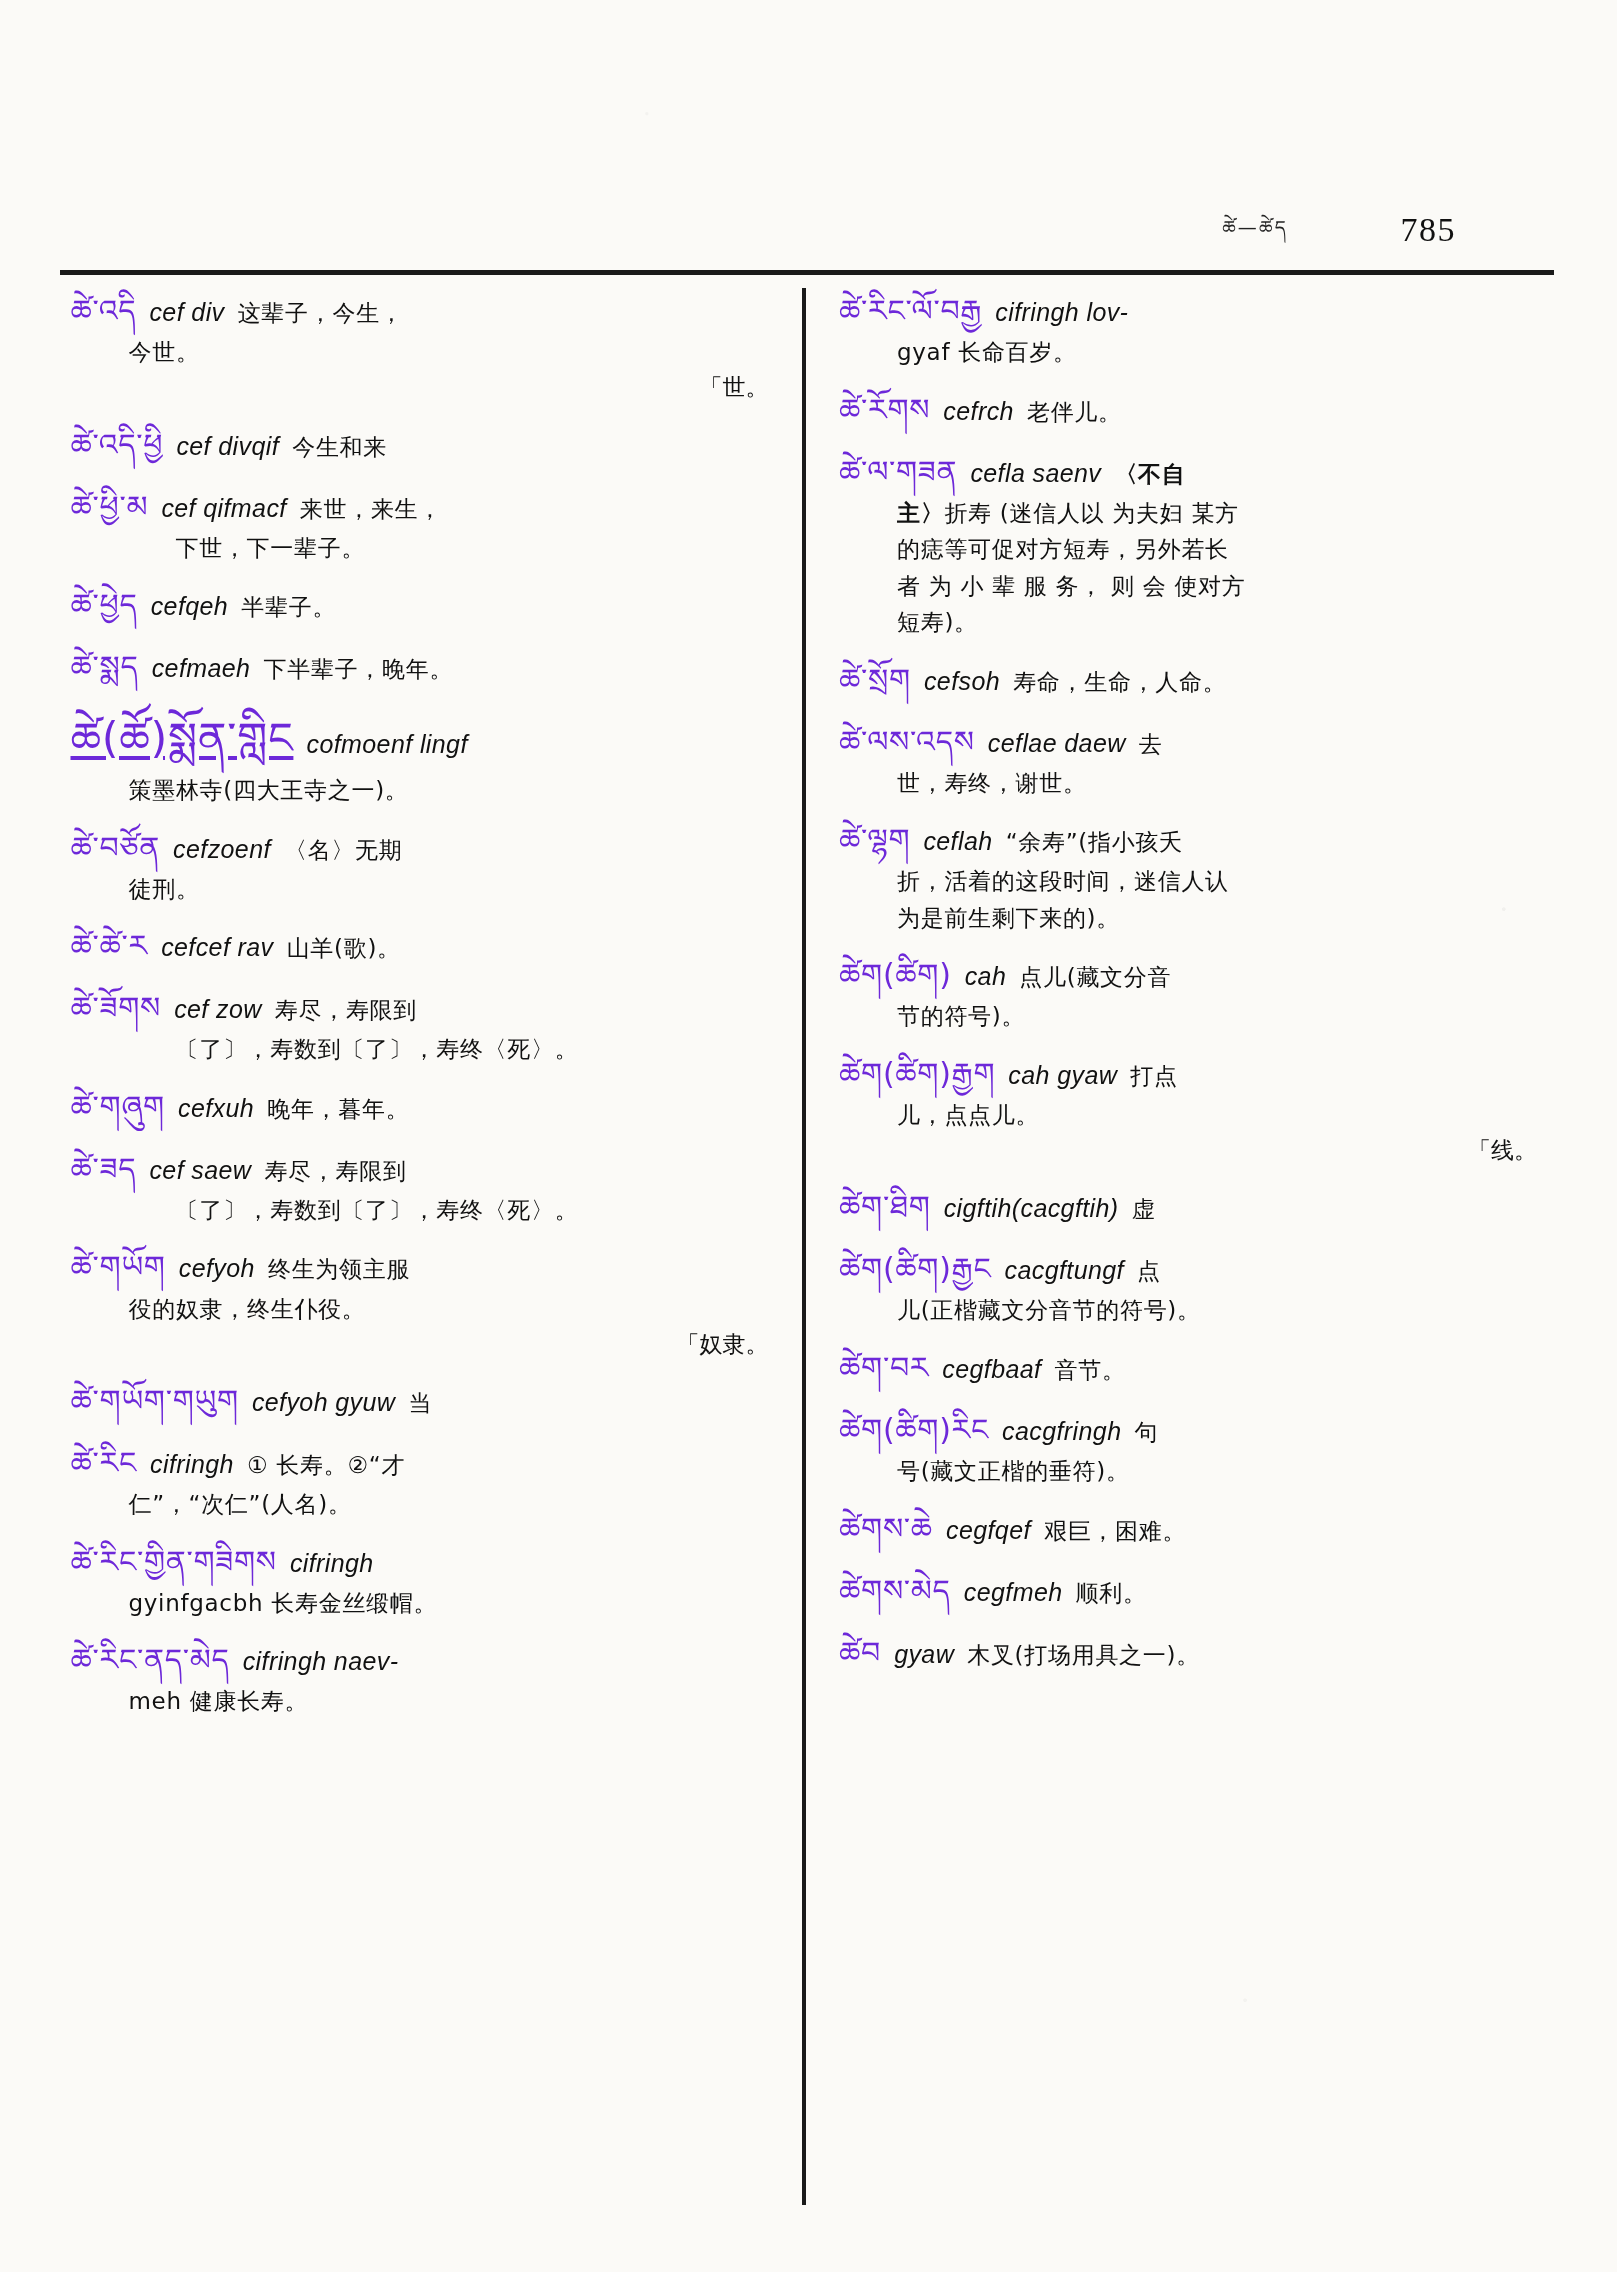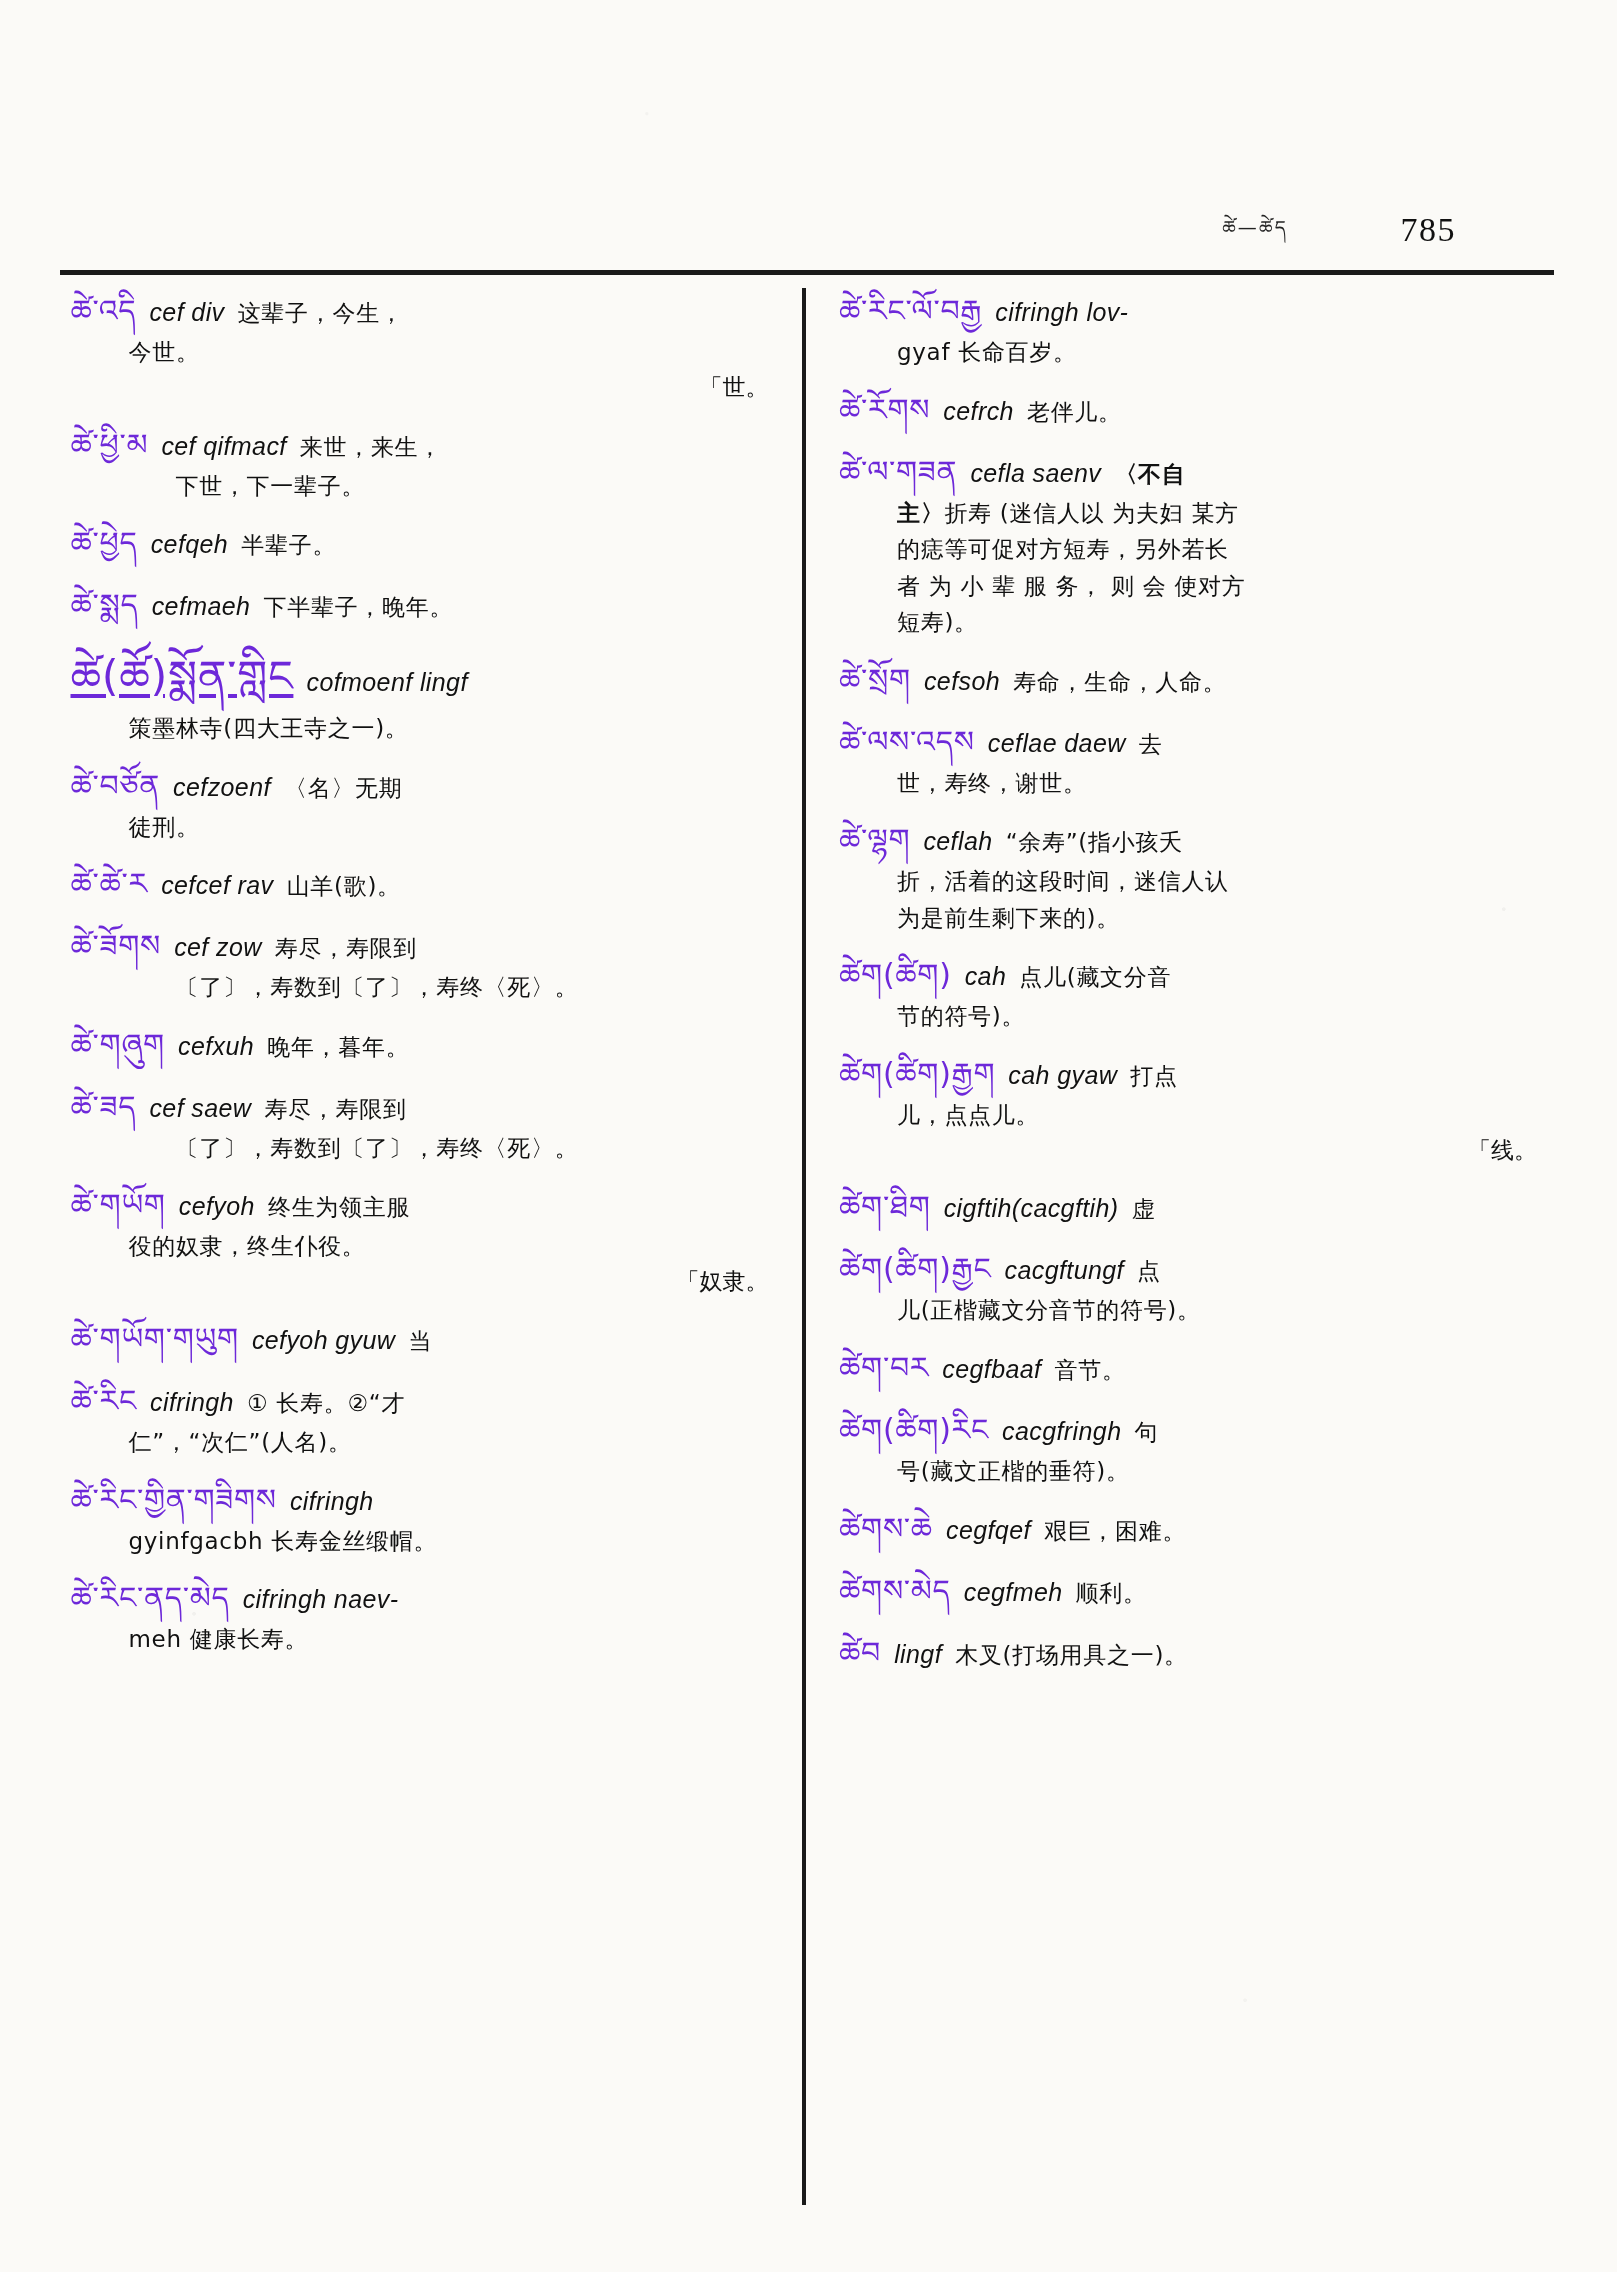--- a/index.html
+++ b/index.html
@@ -156,20 +156,25 @@
     <div class="col">
 
       <div class="entry clearfix">
         <span class="tib">ཚེ་འདི</span>
         <span class="trans">cef div</span>
         <span class="cn">这辈子，今生，</span>
         <span class="cont cn">今世。</span>
         <span class="tail">「世。</span>
       </div>
 
+      <div class="entry">
+        <span class="tib">ཚེ་འདི་ཕྱི</span>
+        <span class="trans">cef divqif</span>
+        <span class="cn">今生和来</span>
+      </div>
 
       <div class="entry">
         <span class="tib">ཚེ་ཕྱི་མ</span>
         <span class="trans">cef qifmacf</span>
         <span class="cn">来世，来生，</span>
         <span class="cont cn deep">下世，下一辈子。</span>
       </div>
 
       <div class="entry">
         <span class="tib">ཚེ་ཕྱེད</span>
@@ -352,20 +357,20 @@
       </div>
 
       <div class="entry">
         <span class="tib">ཚེགས་མེད</span>
         <span class="trans">cegfmeh</span>
         <span class="cn">顺利。</span>
       </div>
 
       <div class="entry">
         <span class="tib">ཚེབ</span>
-        <span class="trans">lingf</span>
+        <span class="trans">gyaw</span>
         <span class="cn">木叉(打场用具之一)。</span>
       </div>
 
     </div>
   </div>
 </div>
 
 
 </body></html>

